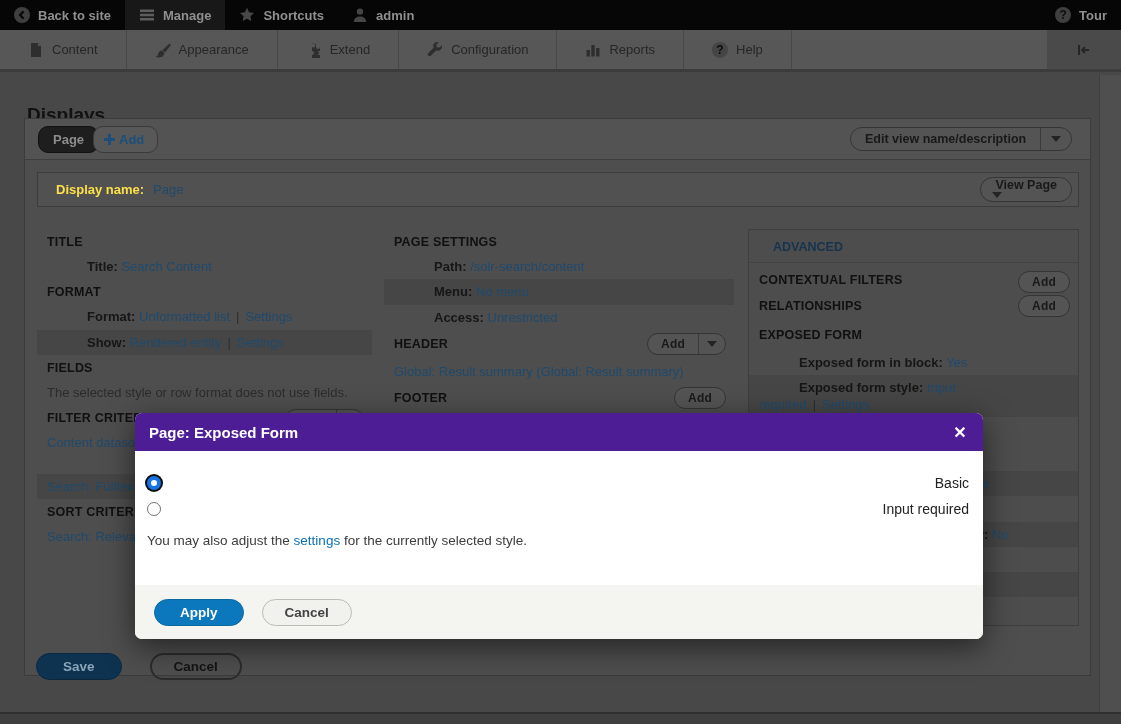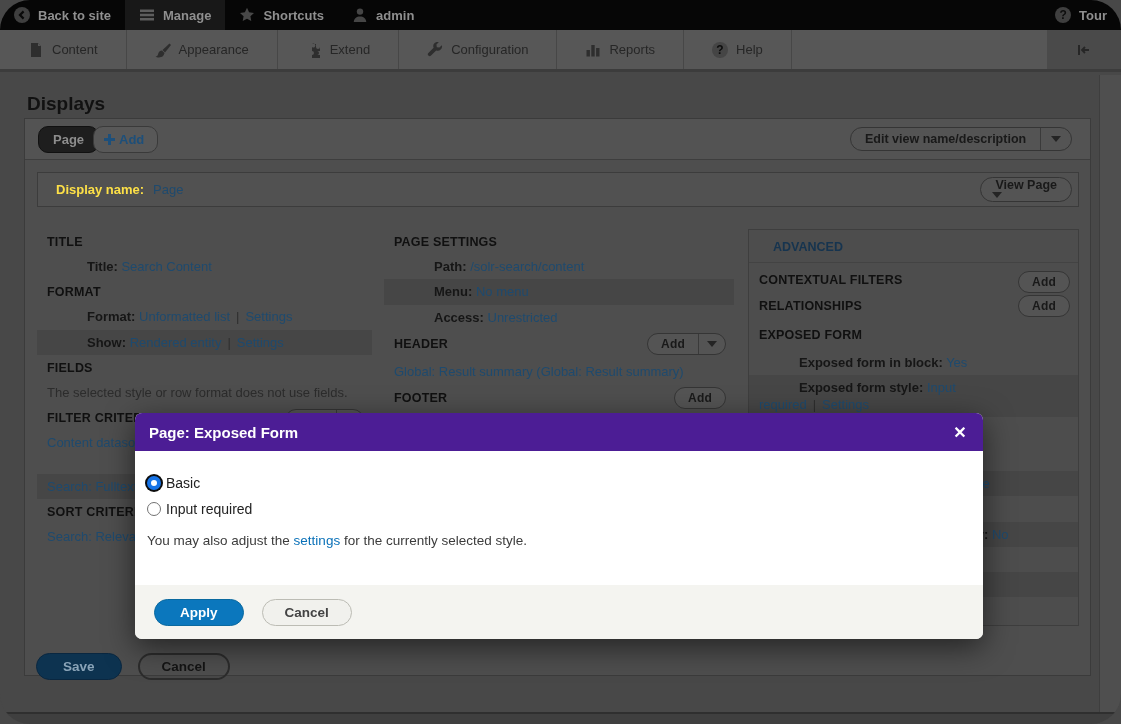--- a/index.html
+++ b/index.html
@@ -1,37 +1,37 @@
 <!DOCTYPE html>
 <html><head>
 <meta charset="utf-8">
 <style>
   * { margin:0; padding:0; box-sizing:border-box; }
   html,body { width:1121px; height:724px; overflow:hidden; }
   body { font-family:"Liberation Sans", sans-serif; background:#484848; position:relative; }
-  .canvas { position:absolute; left:0; top:0; width:1121px; height:724px; background:#484848; overflow:hidden;border-radius:30px; }
+  .canvas { position:absolute; left:0; top:0; width:1121px; height:724px; background:#484848; overflow:hidden; }
 
   
   .topbar { position:absolute; left:0; top:0; width:1121px; height:30px; background:#060606; display:flex; align-items:stretch; z-index:5; }
   .tb-item { display:flex; align-items:center; gap:8px; padding:0 14px; color:#8f8f8f; font-size:13px; font-weight:bold; cursor:default; }
   .tb-item.active { background:#181818;align-items:center; }
   .tb-spacer { flex:1; }
   .tb-icon { width:16px; height:16px; display:inline-block; flex:0 0 auto; }
 
   
   .tray { position:absolute; left:0; top:30px; width:1047px; height:42px; background:#575757; display:flex; align-items:stretch; z-index:5; border-bottom:3px solid #3c3c3c; }
   .tray-item { display:flex; align-items:center; gap:8px; padding:0 28px; color:#262626; font-size:13px; border-right:1px solid rgba(0,0,0,0.18); }
   .tray-icon { width:16px; height:16px; display:inline-block; }
   .tray-right { position:absolute; left:1047px; top:30px; width:74px; height:42px; background:#4a4a4a; border-bottom:3px solid #3c3c3c; display:flex; align-items:center; justify-content:center; z-index:5; }
 
   
   .right-strip { position:absolute; left:1099px; top:75px; width:22px; height:649px; background:#4f4f4f; border-left:1px solid #3e3e3e; z-index:1; }
 
   
-  .page-title { position:absolute; left:27px; top:93px; font-size:19px; font-weight:bold; color:#111; z-index:2; }
+  .page-title { position:absolute; left:27px; top:104px; font-size:19px; font-weight:bold; color:#111; z-index:2; }
 
   .displays-region { position:absolute; left:24px; top:118px; width:1067px; height:558px; background:#4e4e4e; border:1px solid #3b3b3b; z-index:2; }
   .strip { position:absolute; left:0; top:0; width:100%; height:41px; background:#535353; border-bottom:1px solid #3e3e3e; }
 
   .display-tab { position:absolute; left:13px; top:7px; height:27px; padding:0 14px; background:#1e1e1e; border:1px solid #111; border-radius:10px; color:#8d8d8d; font-size:13px; font-weight:bold; display:flex; align-items:center; }
   .add-display { position:absolute; left:68px; top:7px; height:27px; padding:0 13px 0 10px; background:#585858; border:1px solid #3a3a3a; border-radius:10px; color:#1d4f7a; font-size:13px; font-weight:bold; display:flex; align-items:center; gap:4px; }
   .plus-icon { position:relative; width:11px; height:11px; display:inline-block; }
   .plus-icon::before { content:""; position:absolute; left:0; top:4px; width:11px; height:3px; background:#1d4f7a; }
   .plus-icon::after  { content:""; position:absolute; left:4px; top:0; width:3px; height:11px; background:#1d4f7a; }
 
@@ -62,33 +62,33 @@
   .muted { color:#2c2c2c; }
 
   .add-btn { position:absolute; right:8px; top:3px; height:22px; display:inline-flex; align-items:center; padding:0 13px; border:1px solid #353535; border-radius:12px; background:#545454; font-size:12px; font-weight:bold; color:#191919; }
   .add-split { position:absolute; right:8px; top:3px; height:22px; display:inline-flex; align-items:stretch; border:1px solid #353535; border-radius:12px; background:#545454; overflow:hidden; }
   .add-split .txt { display:flex; align-items:center; padding:0 13px; font-size:12px; font-weight:bold; color:#191919; }
   .add-split .caret-seg { display:flex; align-items:center; padding:0 8px; border-left:1px solid #3a3a3a; }
 
   .advanced-hdr { height:33px; padding:10px 0 0 24px; font-size:12.5px; font-weight:bold; color:#16344f; border-bottom:1px solid #434343; }
 
   
-  .actions { position:absolute; left:36px; top:653px; z-index:2; display:flex; gap:16px; }
+  .actions { position:absolute; left:36px; top:653px; z-index:2; display:flex; gap:28px; }
   .btn-save { height:27px; padding:0 26px; border-radius:14px; background:#0d3350; border:1px solid #0a2740; color:#8aa4b8; font-size:13.5px; font-weight:bold; display:flex; align-items:center; }
   .btn-cancel-dark { height:27px; padding:0 22px; border-radius:14px; background:transparent; border:2px solid #2c2c2c; color:#141414; font-size:13.5px; font-weight:bold; display:flex; align-items:center; }
   .footer-line { position:absolute; left:0; top:712px; width:1121px; height:2px; background:#2f2f2f; z-index:2; }
   .footer-below { position:absolute; left:0; top:714px; width:1121px; height:10px; background:#3f3f3f; z-index:2; }
 
   
   .modal { position:absolute; left:135px; top:413px; width:848px; height:226px; border-radius:7px; background:#fff; box-shadow:0 8px 30px rgba(0,0,0,.55); z-index:10; overflow:hidden; }
   .modal-hdr { position:relative; height:38px; background:#4c1d95; display:flex; align-items:center; padding:0 14px; }
   .modal-title { color:#fff; font-size:15px; font-weight:bold; }
   .modal-close { position:absolute; right:12px; top:8px; width:22px; height:22px; color:#fff; font-size:16px; font-weight:bold; background:transparent; border:none; display:flex; align-items:center; justify-content:center; cursor:pointer; }
   .modal-body { position:relative; padding:24px 14px 0 12px; height:134px; background:#fff; }
-  .radio-row { display:flex; align-items:center; margin-bottom:10px; font-size:14px; color:#222; }
+  .radio-row { display:flex; align-items:center; margin-bottom:10px; font-size:14px; color:#222;justify-content:space-between; }
   .radio { width:14px; height:14px; border-radius:50%; background:#fff; border:1px solid #717171; display:inline-block; margin-right:5px; flex:0 0 auto; }
   .radio.checked { border:4.5px solid #1673e6; box-shadow:0 0 0 2px #0c0c0c; }
   .modal-note { margin-top:16px; font-size:13.5px; color:#3c3c3c; }
   .modal-note a { color:#0a71b8; text-decoration:none; }
   .modal-ftr { position:absolute; left:0; bottom:0; width:100%; height:54px; background:#f4f4f0; display:flex; align-items:center; gap:18px; padding-left:19px; }
   .btn-apply { height:27px; padding:0 25px; border-radius:14px; background:#0b77bd; border:1px solid #0a699f; color:#fff; font-size:13.5px; font-weight:bold; display:flex; align-items:center; cursor:pointer; }
   .btn-cancel-light { height:27px; padding:0 22px; border-radius:14px; background:#f1f1ed; border:1px solid #bcbcb4; color:#434343; font-size:13.5px; font-weight:bold; display:flex; align-items:center; cursor:pointer; }
 
   .qmark { width:16px; height:16px; border-radius:50%; background:#3f3f3f; color:#0d0d0d; font-size:12px; font-weight:bold; display:inline-flex; align-items:center; justify-content:center; }
   .qmark.light { background:#454545; color:#0c0c0c; }

